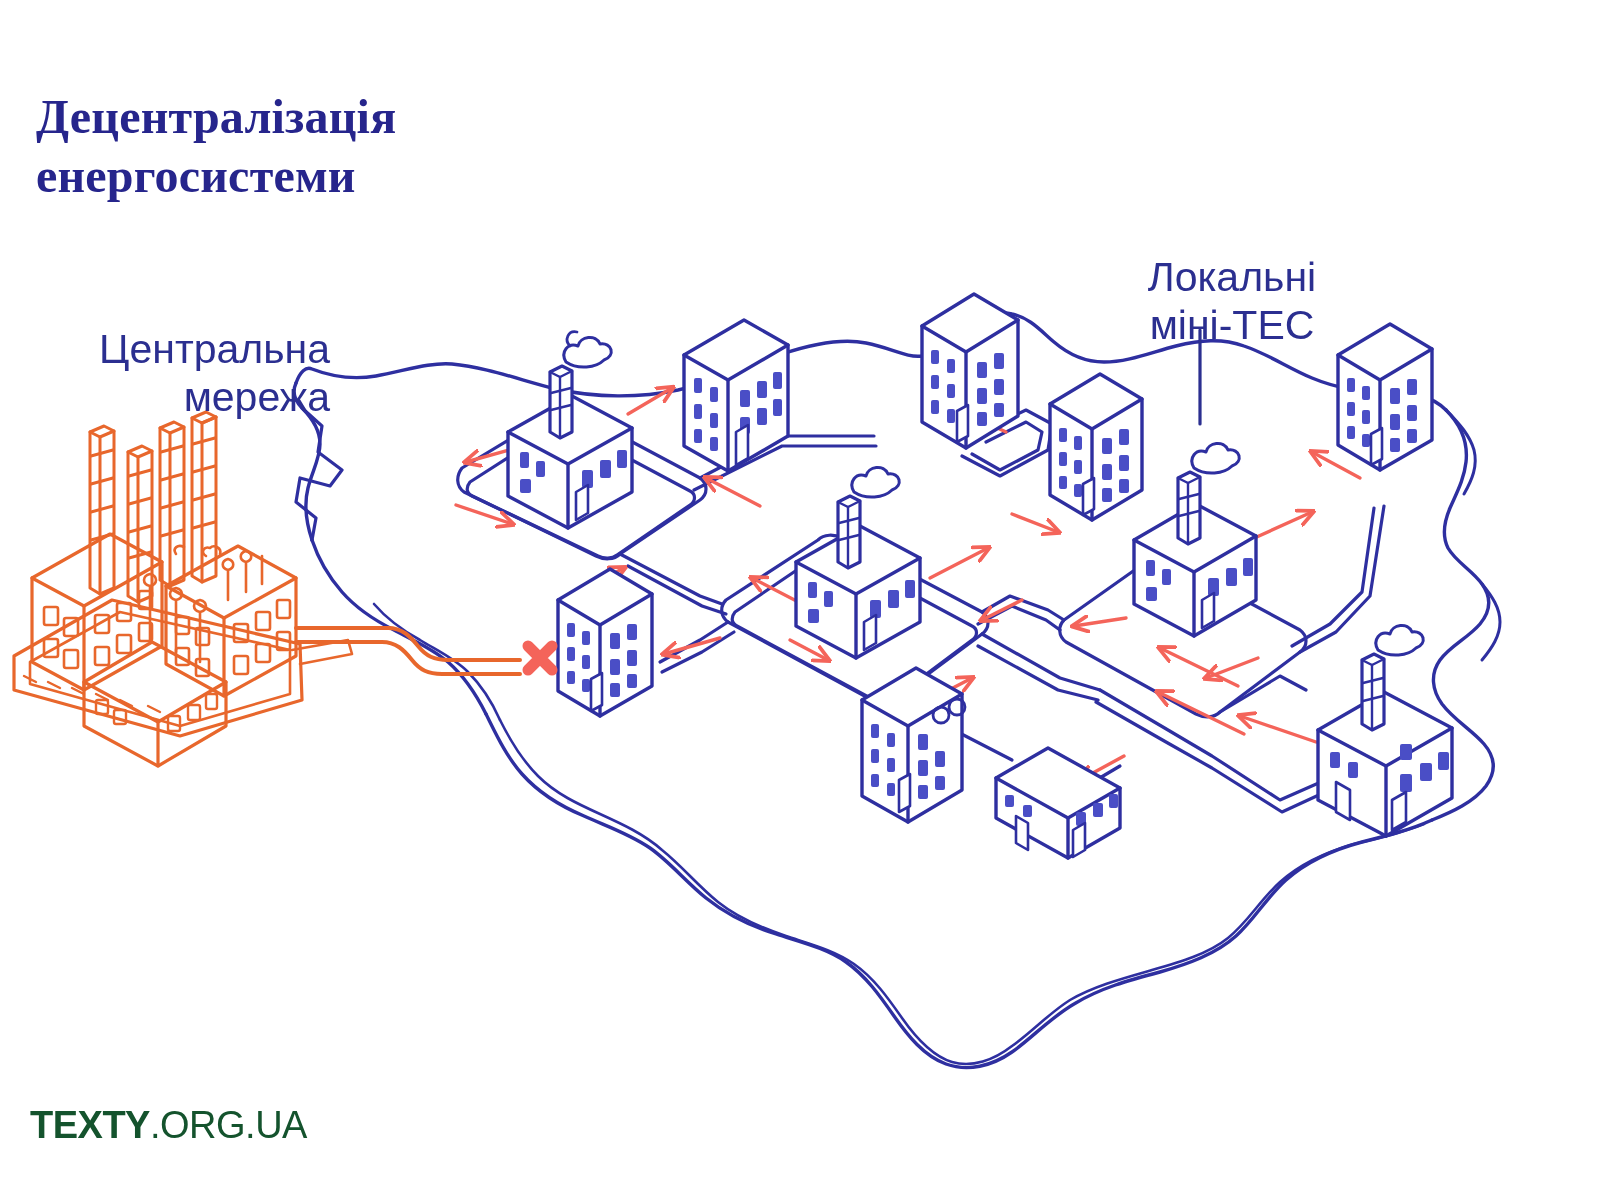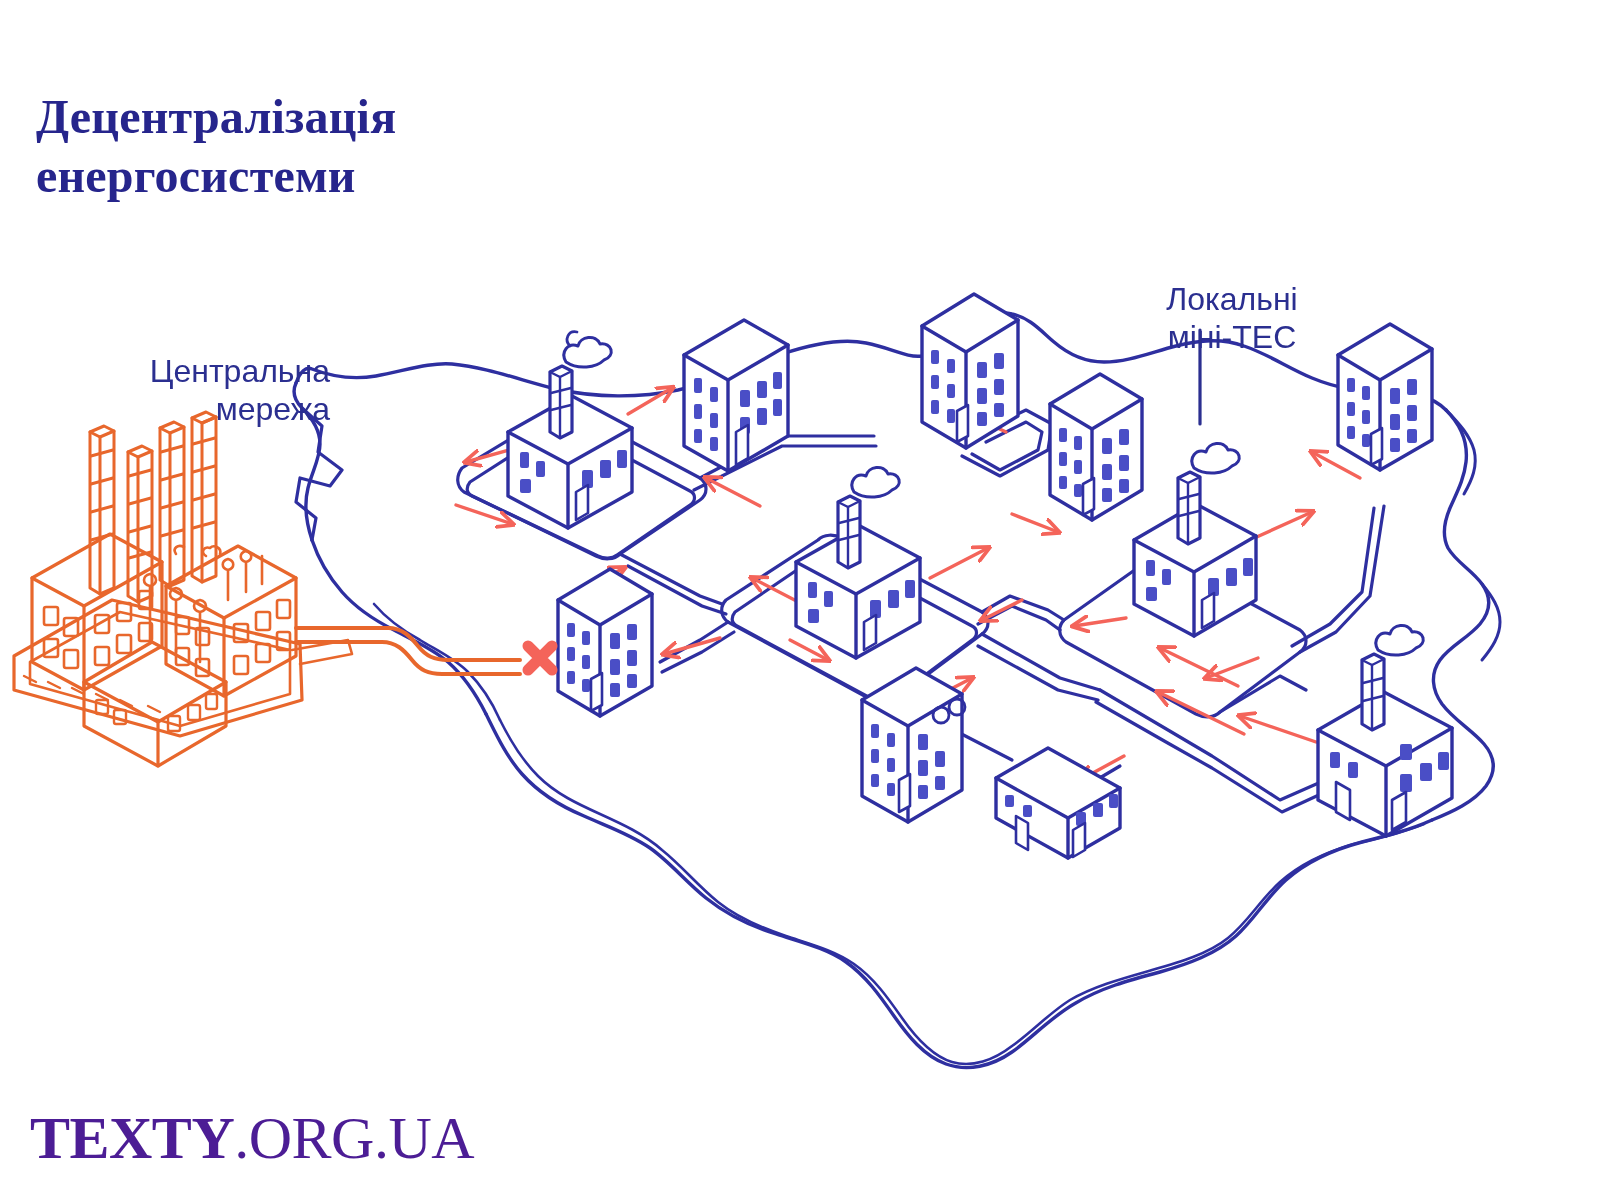--- a/index.html
+++ b/index.html
@@ -15,32 +15,31 @@
     position:absolute;left:36px;top:88px;width:640px;
     font-family:"Liberation Serif","DejaVu Serif",serif;
     font-weight:700;font-size:48px;line-height:1.22;
     color:#26258c;letter-spacing:.2px;white-space:pre-line;
   }
 
   
   .annot{
     position:absolute;color:#2b2f90;
     font-family:"Liberation Sans","DejaVu Sans",sans-serif;
-    font-weight:400;font-size:32px;line-height:1.18;
+    font-weight:400;font-size:41px;line-height:1.18;
     white-space:pre-line;
-    margin-top:28px;
   }
   #label-central{left:40px;top:325px;width:290px;text-align:right;}
   #label-mini{left:1092px;top:253px;width:280px;text-align:center;}
 
   
   #logo{
     position:absolute;left:30px;top:1104px;
-    font-size:60px;letter-spacing:-.5px;color:#4c1d95;
-    font-family:Liberation Serif, serif;
+    font-size:38px;letter-spacing:-.5px;color:#14532d;
+    font-family:Liberation Sans, sans-serif;
   }
   #logo .b{font-weight:700;}
   #logo .r{font-weight:400;}
 
   
   #art{position:absolute;left:0;top:0;width:1600px;height:1200px;}
   .stroke-navy{fill:none;stroke:#2e2fa0;stroke-linecap:round;stroke-linejoin:round;}
   .fill-white{fill:#ffffff;}
   .fill-winnavy{fill:#4a4ec6;}
   .stroke-orange{fill:none;stroke:#e8672c;stroke-linecap:round;stroke-linejoin:round;}

